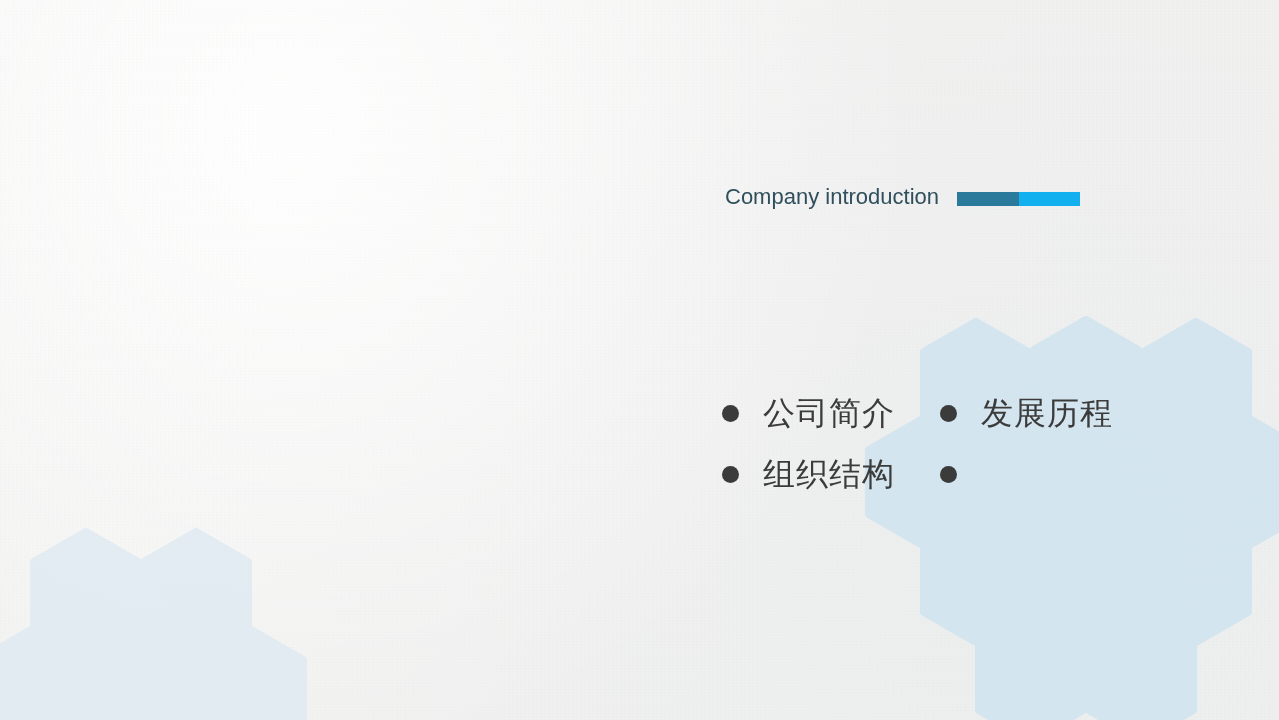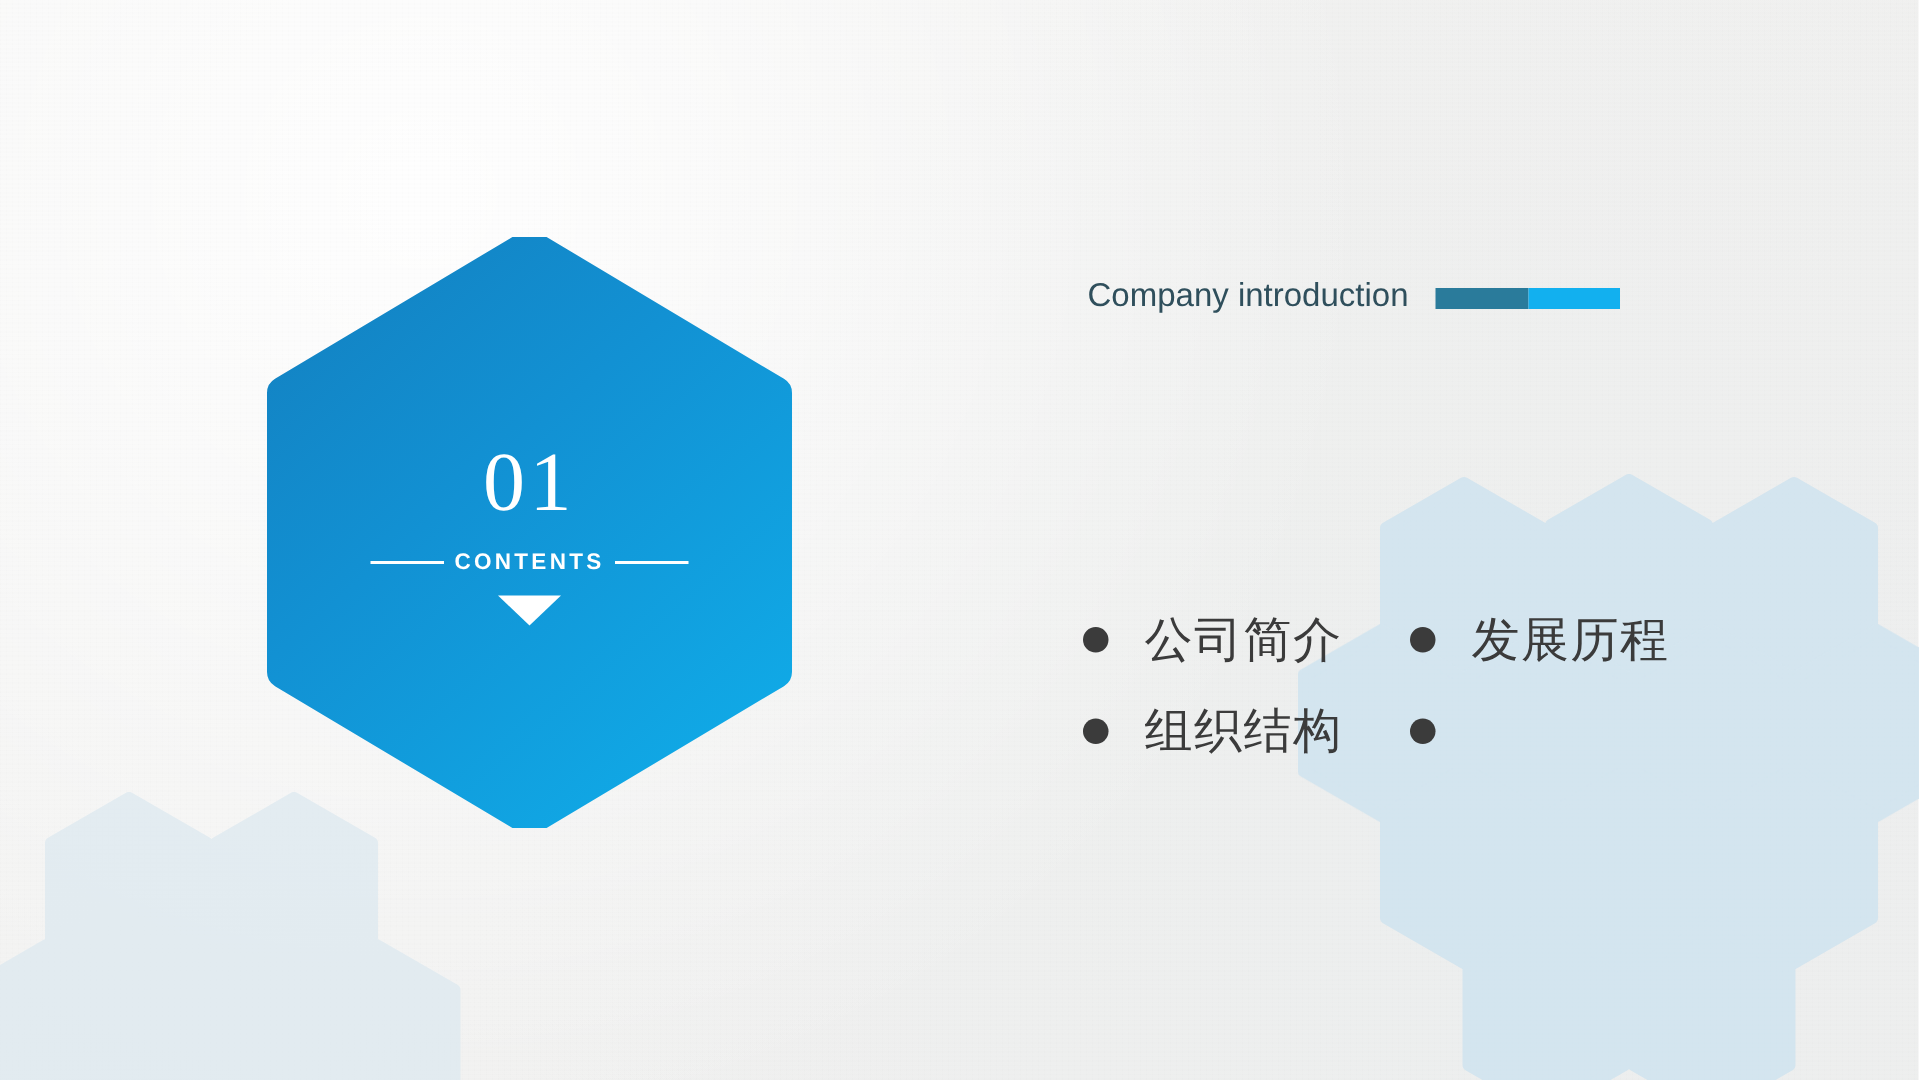--- a/index.html
+++ b/index.html
@@ -131,21 +131,21 @@
     margin-top: 4px;
   }
   .accent-bar .seg { height: 14px; }
   .accent-bar .seg-a { width: 62px; background: #2a7b9b; }
   .accent-bar .seg-b { width: 61px; background: #12b0ef; }
 
   
   .bullets {
     position: absolute;
     left: 722px;
-    top: 396px;
+    top: 383px;
     width: 460px;
     display: grid;
     grid-template-columns: 218px 218px;
     grid-auto-rows: 61px;
     align-items: center;
   }
   .bullet-item {
     display: flex;
     align-items: center;
   }
@@ -200,44 +200,20 @@
         <use href="#dechex" x="140" y="530"></use>
         <use href="#dechex" x="-25" y="628"></use>
         <use href="#dechex" x="85" y="628"></use>
         <use href="#dechex" x="195" y="628"></use>
         <use href="#dechex" x="30" y="726"></use>
         <use href="#dechex" x="140" y="726"></use>
       </g>
     </svg>
   </div>
 
-  <div class="hex-badge">
-    <svg viewBox="0 0 352 394" xmlns="http://www.w3.org/2000/svg">
-      <defs>
-        <linearGradient id="hexgrad" x1="0%" y1="0%" x2="75%" y2="100%">
-          <stop offset="0%" stop-color="#1380c0"></stop>
-          <stop offset="45%" stop-color="#1291d3"></stop>
-          <stop offset="100%" stop-color="#10a9e6"></stop>
-        </linearGradient>
-      </defs>
-      <path d="M176 6 L340 104 L340 290 L176 388 L12 290 L12 104 Z" fill="url(#hexgrad)" stroke="url(#hexgrad)" stroke-width="22" stroke-linejoin="round"></path>
-    </svg>
-
-    <div class="hex-inner">
-      <div class="hex-number">01</div>
-
-      <div class="contents-row">
-        <span class="contents-rule"></span>
-        <span class="contents-label">CONTENTS</span>
-        <span class="contents-rule"></span>
-      </div>
-
-      <div class="caret"></div>
-    </div>
-  </div>
 
   <div class="right-col">
 
     <div class="sub-row">
       <span class="subtitle-en">Company introduction</span>
       <span class="accent-bar">
         <span class="seg seg-a"></span>
         <span class="seg seg-b"></span>
       </span>
     </div>

